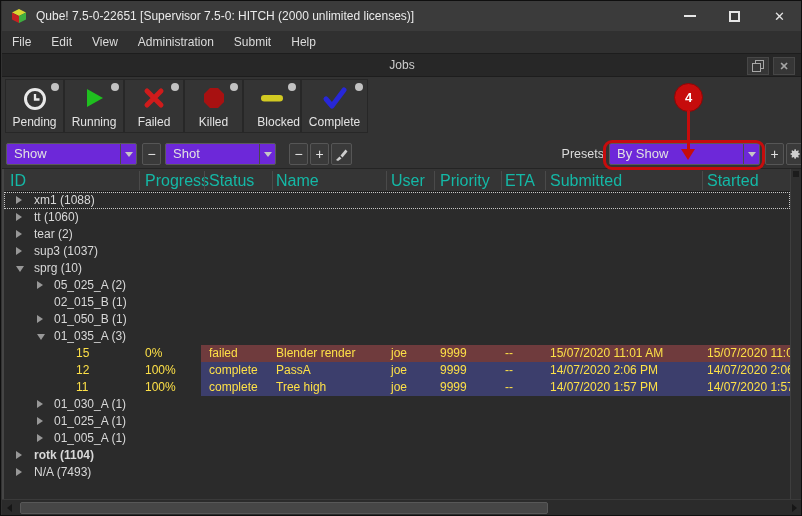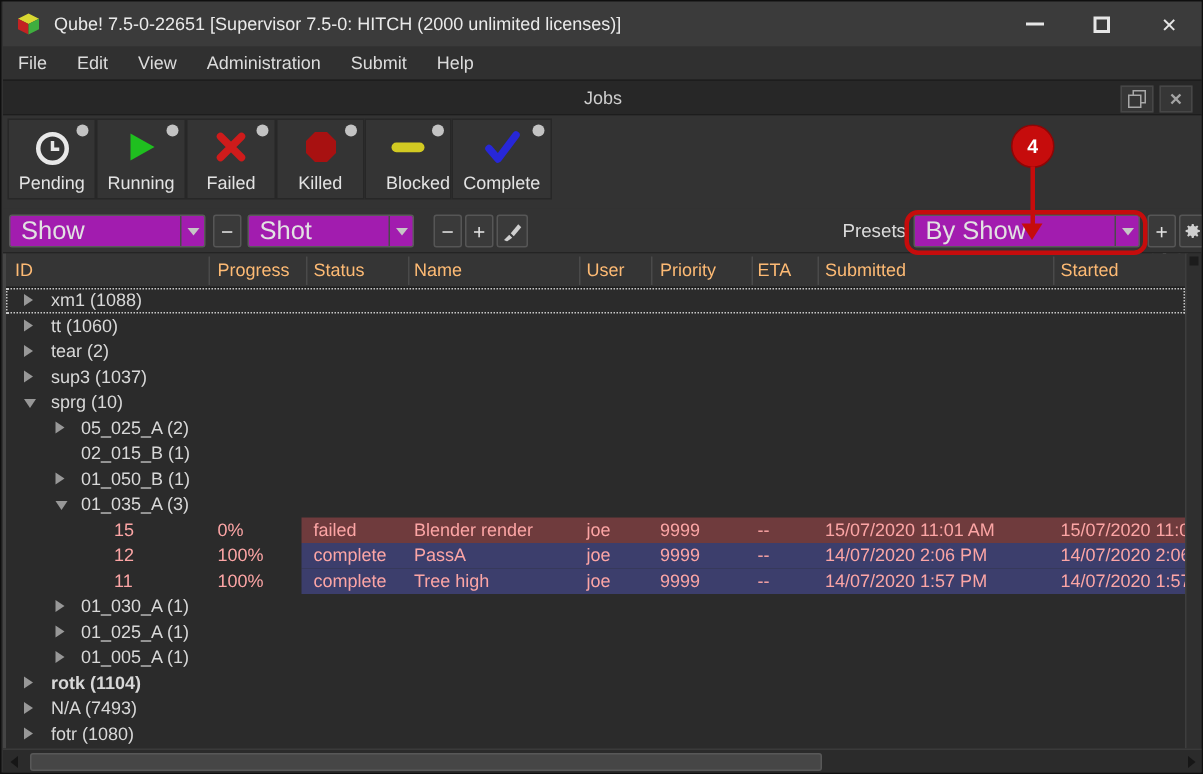--- a/index.html
+++ b/index.html
@@ -37,40 +37,40 @@
 .checkbox { position:absolute; left:381px; top:109px; width:17px; height:17px; background:#2c2c2c; border:1px solid #e8e8e8; border-radius:3px; color:#ffffff; font-size:11px; font-weight:bold; text-align:center; line-height:15px; }
 .only-label { position:absolute; left:405px; top:111px; color:#dcdcdc; font-size:12.5px; }
 .search { position:absolute; left:500px; top:108px; width:257px; height:21px; background:#2e2e2e; border:1px solid #626262; border-radius:9px; color:#c9c9c9; font-size:12px; padding:0 10px; outline:none; }
 .search::placeholder { color:#8a8a8a; }
 .search-arrow { position:absolute; left:763px; top:108px; width:25px; height:21px; background:#3a3a3a; border:1px solid #565656; border-radius:3px; display:flex; align-items:center; justify-content:center; }
 .tri-down { width:0; height:0; border-left:4px solid transparent; border-right:4px solid transparent; border-top:5px solid #c6c6c6; }
 .refresh-btn { position:absolute; left:766px; top:82px; width:24px; height:22px; background:#3a3a3a; border:1px solid #565656; border-radius:3px; display:flex; align-items:center; justify-content:center; }
 
 
 .filterrow { position:absolute; left:1px; top:138px; width:800px; height:30px; background:#333333; border-bottom:1px solid #242424; }
-.combo { position:absolute; top:4px; height:22px; background:#a21caf; border:1px solid #5a5a5a; border-radius:2px; color:#e2e2e2; font-size:17px; }
+.combo { position:absolute; top:4px; height:22px; background:#6d28d9; border:1px solid #5a5a5a; border-radius:2px; color:#e2e2e2; font-size:13px; }
 .combo .txt { position:absolute; left:7px; top:0; line-height:20px; white-space:nowrap; }
 .combo .arr { position:absolute; right:0; top:0; width:16px; height:100%; border-left:1px solid #4a4a4a; display:flex; align-items:center; justify-content:center; }
 .sbtn { position:absolute; top:4px; width:19px; height:22px; background:#3a3a3a; border:1px solid #565656; border-radius:2px; color:#e2e2e2; font-size:14px; text-align:center; line-height:19px; display:flex; align-items:center; justify-content:center; }
 .presets-label { position:absolute; left:500px; top:0; width:102px; height:30px; line-height:30px; text-align:right; color:#dcdcdc; font-size:12.5px; }
 
 
 .thead { position:absolute; left:3px; top:168px; width:786px; height:23px; background:#353535; border-bottom:1px solid #1e1e1e; }
-.th { position:absolute; top:0; height:23px; line-height:23px; color:#fdba74; font-size:12px; white-space:nowrap; }
+.th { position:absolute; top:0; height:23px; line-height:23px; color:#14b8a6; font-size:16px; white-space:nowrap; }
 .th-sep { position:absolute; top:2px; height:19px; width:1px; background:#4a4a4a; }
 
 
 .rows { position:absolute; left:3px; top:191px; width:786px; height:307px; background:#2b2b2b; overflow:hidden; }
 .row { position:absolute; left:0; width:786px; height:17px; }
 .row.focused { outline:1px dotted #c8c8c8; outline-offset:-1px; }
 .tri-right { position:absolute; width:0; height:0; border-left:6px solid #989898; border-top:4px solid transparent; border-bottom:4px solid transparent; top:4px; }
 .tri-exp { position:absolute; width:0; height:0; border-top:6px solid #989898; border-left:4px solid transparent; border-right:4px solid transparent; top:6px; }
 .grp-label { position:absolute; top:0; line-height:17px; font-size:12px; color:#d8d8d8; white-space:nowrap; }
 .jband { position:absolute; left:197px; top:0; width:589px; height:17px; }
-.jcell { position:absolute; top:0; line-height:17px; font-size:12px; color:#fca5a5; white-space:nowrap; }
+.jcell { position:absolute; top:0; line-height:17px; font-size:12px; color:#fde047; white-space:nowrap; }
 .edge-l { position:absolute; left:1px; top:168px; width:2px; height:330px; background:#454545; }
 
 
 .vscroll { position:absolute; left:789px; top:168px; width:11px; height:330px; background:#2f2f2f; border-left:1px solid #3e3e3e; }
 .vcorner { position:absolute; left:2px; top:2px; width:6px; height:6px; background:#1c1c1c; }
 .hscroll { position:absolute; left:1px; top:498px; width:800px; height:16px; background:#2b2b2b; border-top:1px solid #3a3a3a; }
 .hthumb { position:absolute; left:18px; top:2px; width:528px; height:12px; background:#464646; border:1px solid #585858; border-radius:2px; }
 .harrow { position:absolute; top:4px; width:0; height:0; border-top:4px solid transparent; border-bottom:4px solid transparent; }
 .harrow.left { left:5px; border-right:5px solid #161616; }
 .harrow.right { right:5px; border-left:5px solid #161616; }
@@ -337,24 +337,20 @@
         <span class="grp-label" style="left: 50px;">01_005_A (1)</span>
       </div>
       <div class="row" style="top: 255px; font-weight: bold;">
         <div class="tri-right" style="left: 12px;"></div>
         <span class="grp-label" style="left: 30px;">rotk (1104)</span>
       </div>
       <div class="row" style="top: 272px;">
         <div class="tri-right" style="left: 12px;"></div>
         <span class="grp-label" style="left: 30px;">N/A (7493)</span>
       </div>
-      <div class="row" style="top: 289px;">
-        <div class="tri-right" style="left: 12px;"></div>
-        <span class="grp-label" style="left: 30px;">fotr (1080)</span>
-      </div>
     </div>
   <div class="edge-l"></div>
 
   <div class="vscroll">
       <div class="vcorner"></div>
     </div>
   <div class="hscroll">
     <div class="harrow left"></div>
     <div class="hthumb"></div>
     <div class="harrow right"></div>

